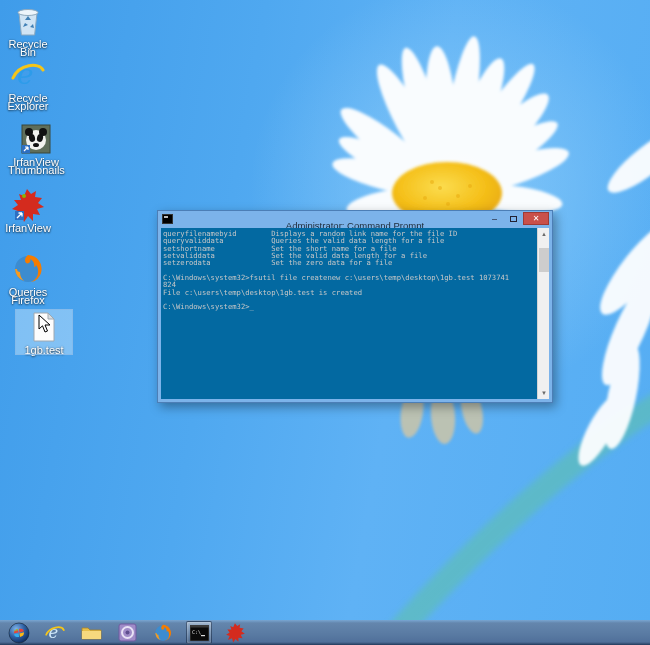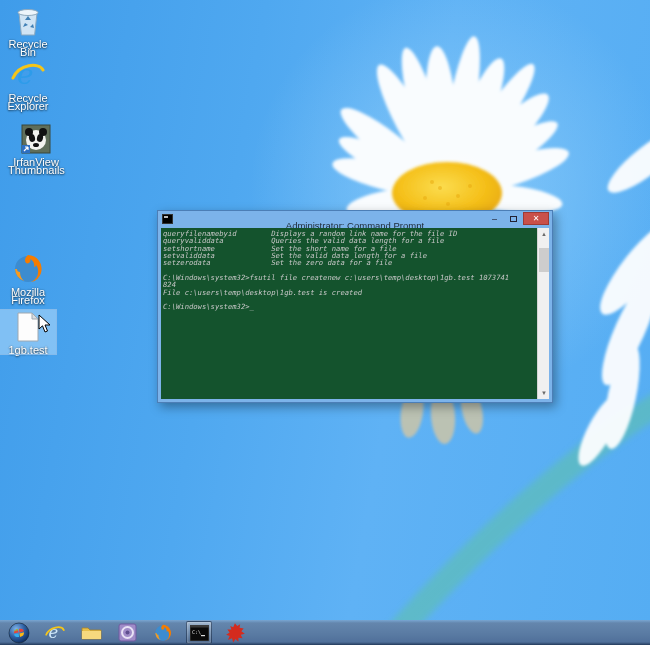--- a/index.html
+++ b/index.html
@@ -6,36 +6,36 @@
   html,body { width:650px; height:645px; overflow:hidden; font-family:"Liberation Sans", sans-serif; }
   #screen { position:relative; width:650px; height:645px; overflow:hidden;
     background: linear-gradient(100deg, #3F9CEA 0%, #4FA8F0 35%, #5FB2F5 60%, #55ADF3 100%); }
   #wallpaper-svg { position:absolute; left:0; top:0; }
 
   
   .desk-icon { position:absolute; width:56px; text-align:center; cursor:default; }
   .desk-icon .glyph { display:flex; align-items:center; justify-content:center; height:34px; }
   .desk-icon .lbl { margin-top:2px; font-size:11px; line-height:8px; color:#fff;
      text-shadow:0 1px 2px rgba(0,0,0,.65), 0 0 2px rgba(0,0,0,.4); }
-  .desk-icon.selected { background:rgba(205,232,255,.45); outline:1px solid rgba(140,190,235,.9); }
+  .desk-icon.selected { background:rgba(205,232,255,.45); outline:1px solid rgba(140,190,235,.9);margin-left:16px; }
 
   
   .cmd-window { position:absolute; left:157px; top:210px; width:396px; height:193px;
      background:#7CB3EA; border:1px solid #4C7EB6; box-shadow:3px 4px 10px rgba(0,0,0,.35); }
   .titlebar { position:relative; height:29px; display:flex; align-items:center; }
   .titlebar-icon { position:absolute; left:4px; top:3px; width:11px; height:10px; background:#000;
      border:1px solid #333; }
   .titlebar-icon::after { content:""; position:absolute; left:1px; top:1px; width:4px; height:2px; background:#bbb; }
   .title-text { flex:1; text-align:center; font-size:9.5px; color:#1d2a36; }
   .cap-btns { position:absolute; right:3px; top:1px; display:flex; height:13px; }
   .cap-btn { width:19px; height:13px; display:flex; align-items:center; justify-content:center;
      font-size:9px; color:#223; }
   .cap-btn.max span { display:block; width:7px; height:6px; border:1px solid #223; }
   .cap-btn.close { width:26px; background:#C9504A; border:1px solid #9E3A36; color:#fff; font-size:8px; }
-  .console { position:absolute; left:3px; top:17px; right:3px; bottom:3px; background:#14532d; overflow:hidden;font-style:italic; }
+  .console { position:absolute; left:3px; top:17px; right:3px; bottom:3px; background:#0369a1; overflow:hidden; }
   .console pre { position:absolute; left:2px; top:2px; right:13px;
      font-family:"DejaVu Sans Mono", monospace; font-size:7.2px; line-height:7.35px;
      color:#C8C8C8; white-space:pre; }
   .scrollbar { position:absolute; right:0; top:0; bottom:0; width:12px; background:#F0F0F0;
      border-left:1px solid #d5d5d5; }
   .sb-arrow { position:absolute; left:0; width:12px; height:12px; display:flex; align-items:center;
      justify-content:center; font-size:6px; color:#6b6b6b; }
   .sb-arrow.up { top:0; } .sb-arrow.down { bottom:0; }
   .sb-thumb { position:absolute; left:1px; width:10px; top:20px; height:24px; background:#CDCDCD; }
 
@@ -151,30 +151,41 @@
         <ellipse cx="11" cy="14" rx="3" ry="4" fill="#111" transform="rotate(-15,11,14)"></ellipse>
         <ellipse cx="19" cy="14" rx="3" ry="4" fill="#111" transform="rotate(15,19,14)"></ellipse>
         <ellipse cx="15" cy="21" rx="3" ry="2" fill="#111"></ellipse>
         <rect x="1" y="21" width="8" height="8" fill="#2D6FC2"></rect>
         <path d="M3 27 L7 23 M7 23 L7 26 M7 23 L4 23" stroke="#fff" stroke-width="1.2" fill="none"></path>
       </svg>
     </div>
     <div class="lbl">IrfanView Thumbnails</div>
   </div>
 
+  <div class="desk-icon" style="left:0;top:188px">
+    <div class="glyph">
+      <svg width="34" height="36" viewBox="0 0 34 36">
+        <path d="M16 2 l4 5 5-3 -1 6 7 1 -4 5 6 4 -7 2 3 6 -7-1 0 7 -5-5 -4 6 -2-7 -7 3 3-7 -6-2 6-4 -4-5 7 0 -2-6 5 2 z" fill="#D42B1E"></path>
+        <circle cx="13" cy="9" r="2" fill="#8FB000"></circle>
+        <rect x="4" y="24" width="9" height="9" fill="#2D6FC2"></rect>
+        <path d="M6 31 L11 26 M11 26 L11 29.5 M11 26 L7.5 26" stroke="#fff" stroke-width="1.3" fill="none"></path>
+      </svg>
+    </div>
+    <div class="lbl">IrfanView</div>
+  </div>
 
   <div class="desk-icon" style="left:0;top:252px">
     <div class="glyph">
       <svg width="34" height="34" viewBox="0 0 34 34">
         <circle cx="17" cy="17" r="13" fill="#3C8CD0"></circle>
         <path d="M17 3 a14 14 0 0 1 13 18 a13 13 0 0 1 -10 9 a11 11 0 0 0 7 -12 c0-2-1-4-2-5 c0 1-1 2-2 2 c1-3-1-7-4-8 c1 2 0 3-1 4 c-2 1-4 0-4-3 c0-2 1-3 3-5 z" fill="#F57C00"></path>
         <path d="M4 17 a13 13 0 0 0 9 12 a12 12 0 0 1 -4-9 c-2 0-3-1-3-3 z" fill="#F59B20"></path>
       </svg>
     </div>
-    <div class="lbl">Mozilla Firefox</div>
+    <div class="lbl">Queries Firefox</div>
   </div>
 
   <div class="desk-icon selected" style="left:0;top:310px">
     <div class="glyph">
       <svg width="24" height="30" viewBox="0 0 24 30">
         <path d="M2 1 L16 1 L22 7 L22 29 L2 29 Z" fill="#FDFDFD" stroke="#9FA8B0" stroke-width="1"></path>
         <path d="M16 1 L16 7 L22 7 Z" fill="#D9DEE2" stroke="#9FA8B0" stroke-width="1"></path>
       </svg>
     </div>
     <div class="lbl">1gb.test</div>

